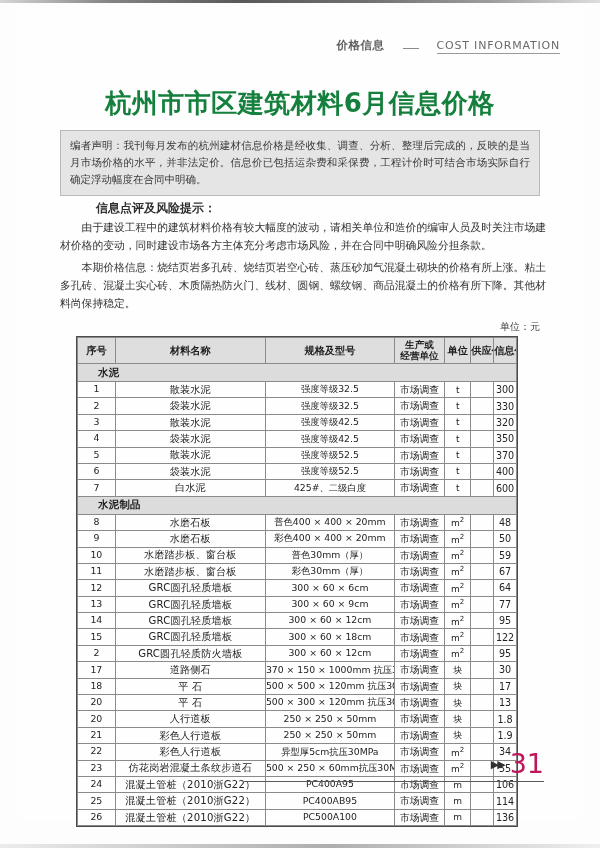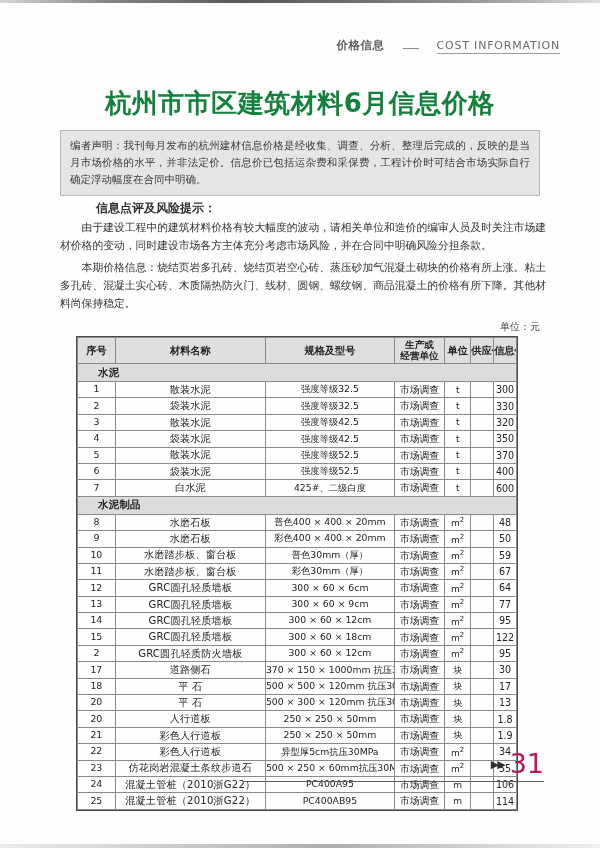--- a/index.html
+++ b/index.html
@@ -528,20 +528,29 @@
             </tr>
             <tr>
               <td class="num">25</td>
               <td class="name">混凝土管桩（2010浙G22）</td>
               <td class="spec">PC400AB95</td>
               <td class="org">市场调查</td>
               <td class="unit">m</td>
               <td class="sup"></td>
               <td class="val">114</td>
             </tr>
+            <tr>
+              <td class="num">26</td>
+              <td class="name">混凝土管桩（2010浙G22）</td>
+              <td class="spec">PC500A100</td>
+              <td class="org">市场调查</td>
+              <td class="unit">m</td>
+              <td class="sup"></td>
+              <td class="val">136</td>
+            </tr>
           </tbody>
       </table>
     </div>
 
     <div class="footer">
       <span class="arrows">▶▶</span>
       <span class="pageno">31</span>
     </div>
     <div class="footer-rule"></div>
 

